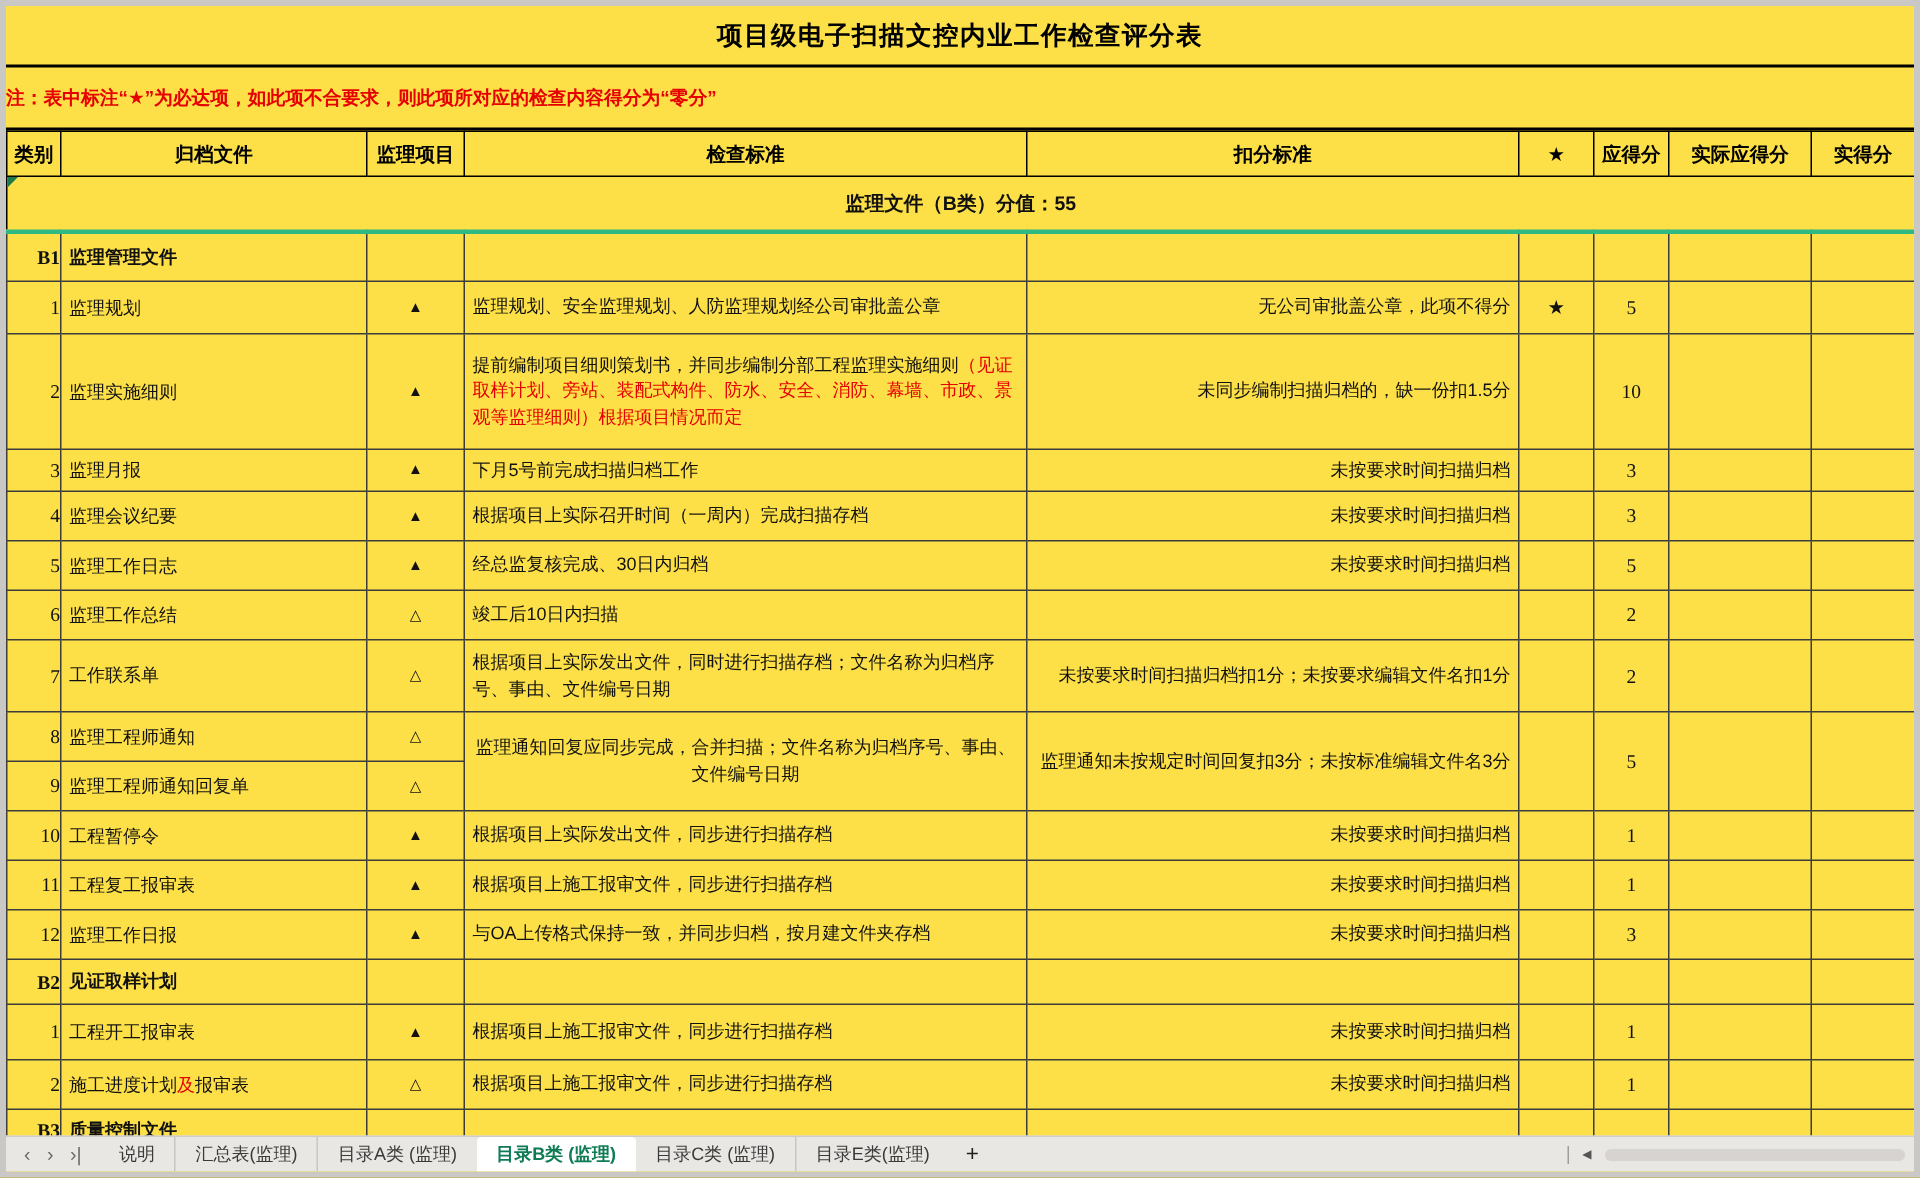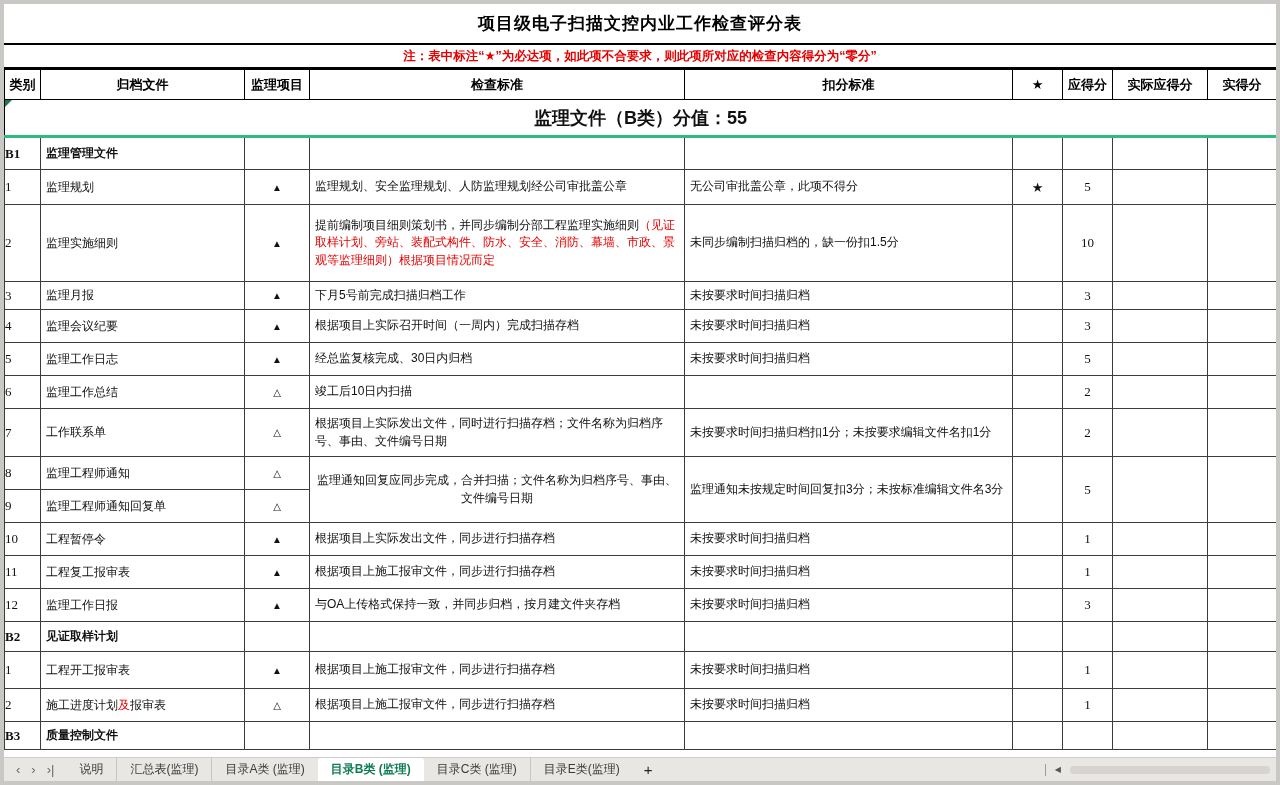--- a/index.html
+++ b/index.html
@@ -4,44 +4,44 @@
 <style>
   :root{
     --red:#e60000;
     --selgreen:#2fb983;
     --cornergreen:#1c7a4d;
     --tabgreen:#0f7c55;
   }
   *{box-sizing:border-box;}
   body{margin:0;background:#9e9c9a;font-family:"Liberation Sans","DejaVu Sans",sans-serif;}
   .screen{
-    width:1280px;height:785px;background:#ffffff;position:relative;overflow:hidden;
+    width:1280px;height:785px;background:#fde047;position:relative;overflow:hidden;
     border:4px solid #cac8c5;outline:1px solid #8e8c8a;
   }
   .titlebar{height:41px;display:flex;align-items:center;justify-content:center;border-bottom:2px solid #000;}
   .title{font-size:17px;font-weight:bold;letter-spacing:1px;color:#000;}
-  .notebar{height:24px;display:flex;align-items:center;justify-content:center;border-bottom:2px solid #000;}
+  .notebar{height:42px;display:flex;align-items:center;justify-content:flex-start;border-bottom:2px solid #000;}
   .note{color:var(--red);font-weight:bold;font-size:12.5px;}
   table{border-collapse:collapse;table-layout:fixed;width:1272px;}
   thead tr{height:30px;}
   th{border:1px solid #000;font-size:13px;font-weight:bold;padding:0 2px;overflow:hidden;margin-top:16px;}
   td{border:1px solid #3c3c3c;font-size:12px;padding:1px 5px;overflow:hidden;vertical-align:middle;color:#111;}
-  .cat{text-align:left;font-family:"Liberation Serif","DejaVu Serif",serif;font-size:13px;padding:0;}
+  .cat{text-align:right;font-family:"Liberation Serif","DejaVu Serif",serif;font-size:13px;padding:0;}
   .name{text-align:left;}
   .mark{text-align:center;font-size:10px;padding:0;}
   .check{text-align:left;line-height:1.45;}
-  .deduct{text-align:left;line-height:1.45;}
+  .deduct{text-align:right;line-height:1.45;}
   .star{text-align:center;font-size:13px;padding:0;}
   .score{text-align:center;font-family:"Liberation Serif","DejaVu Serif",serif;font-size:13px;padding:0;}
   .actual,.final{padding:0;}
   .b{font-weight:bold;}
   .ac{text-align:center;margin-left:20px;}
   .red{color:var(--red);}
   .section-cell{
-    position:relative;text-align:center;font-weight:bold;font-size:18px;
+    position:relative;text-align:center;font-weight:bold;font-size:13px;
     border-left:1px solid #000;border-right:1px solid #000;border-top:none;
     border-bottom:3px solid var(--selgreen);
   }
   .corner{position:absolute;top:0;left:0;width:0;height:0;
     border-top:7px solid var(--cornergreen);border-right:7px solid transparent;}
   .tabbar{
     position:absolute;left:0;right:0;bottom:0;height:24px;background:#e9e7e3;
     border-top:1px solid #cfccc8;display:flex;align-items:stretch;font-size:12px;color:#3a3a3a;
   }
   .tabnav{display:flex;align-items:center;gap:11px;padding:0 12px;color:#6a6a6a;font-size:13px;}

